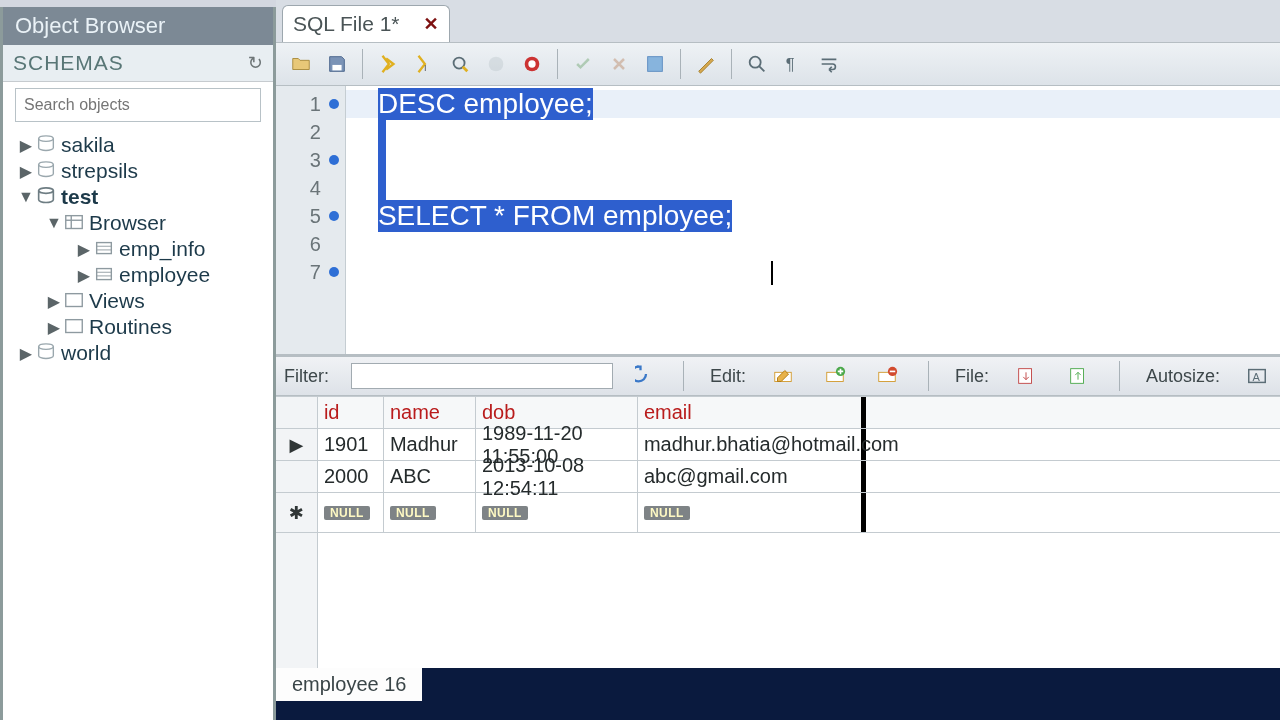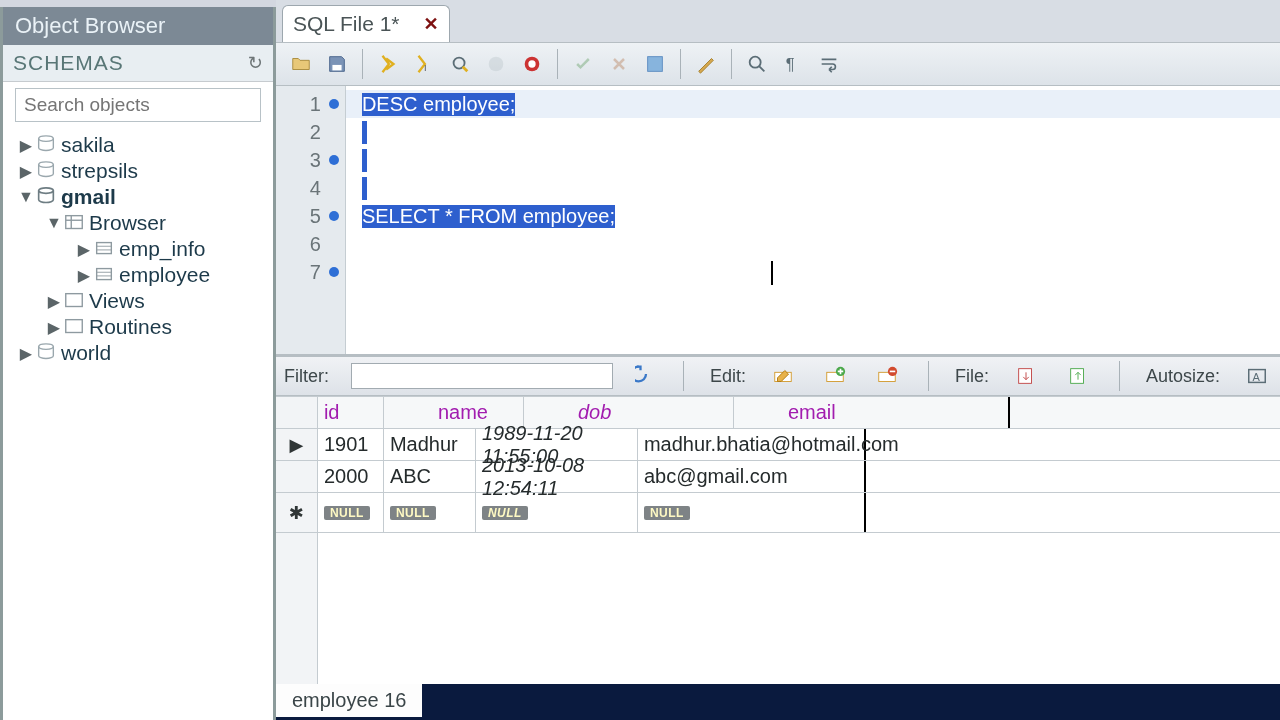--- a/index.html
+++ b/index.html
@@ -3,21 +3,21 @@
 <meta charset="utf-8">
 <style>
 * { margin: 0; padding: 0; box-sizing: border-box; font-family: Tahoma, Geneva, sans-serif; }
 body { width: 1280px; height: 720px; background: #d3d7e0; overflow: hidden; display: flex; }
 .left-panel { width: 322px; height: 720px; background: #fff; border: 3px solid #8c9b9b; border-top: none; display: flex; flex-direction: column; margin-top: 7px; }
 .ob-title { background: #7c8995; color: #eaf2f7; font-size: 22px; padding: 6px 12px; font-weight: normal; }
 .schemas-header { display: flex; align-items: center; justify-content: space-between; background: #e8eef2; padding: 6px 10px; border-bottom: 1px solid #c6cbcf; text-align: right; }
 .schemas-label { color: #587676; font-size: 21px; letter-spacing: 1px; }
 .schemas-refresh { color: #6e7678; font-size: 18px; }
 .search-wrap { padding: 6px 12px; }
-.search-input { width: 100%; height: 34px; font-size: 19px; color: #9ba6aa; padding: 0 8px; border: 1px solid #b8c2c7; background: #fff; }
+.search-input { width: 100%; height: 34px; font-size: 16px; color: #9ba6aa; padding: 0 8px; border: 1px solid #b8c2c7; background: #fff; }
 .tree { flex: 1; padding: 4px 0; font-size: 21px; color: #1d3a4a; overflow: hidden; }
 .tree-node { display: flex; align-items: center; padding: 1px 0; cursor: pointer; }
 .tree-toggle { width: 18px; text-align: center; font-size: 16px; color: #5b6568; }
 .tree-icon { width: 22px; height: 22px; margin-right: 4px; display: inline-flex; align-items: center; justify-content: center; }
 .tree-icon svg { width: 100%; height: 100%; }
 .tree-label { white-space: nowrap; }
 .bold { font-weight: bold; }
 .ind1 { padding-left: 14px; }
 .ind2 { padding-left: 42px; }
 .ind3 { padding-left: 72px; }
@@ -29,43 +29,43 @@
 
 .toolbar { height: 44px; background: linear-gradient(#eef2f5,#dde3e9); border-top: 1px solid #b6bec3; border-bottom: 1px solid #b6bec3; display: flex; align-items: center; padding: 0 10px; gap: 6px; }
 .tbtn { width: 30px; height: 30px; display: inline-flex; align-items: center; justify-content: center; border-radius: 3px; }
 .tsep { width: 1px; height: 30px; background: #a9b2b8; margin: 0 4px; }
 
 .editor { flex: 0 0 auto; height: 270px; display: flex; background: #fff; border-bottom: 2px solid #b6bec3; }
 .gutter { width: 70px; background: #e5eaee; border-right: 1px solid #c5cdd2; font-family: "Lucida Console", Monaco, monospace; font-size: 20px; color: #6a7478; text-align: right; padding: 4px 0; }
 .gut-line { height: 28px; display: flex; align-items: center; justify-content: flex-end; gap: 8px; padding-right: 6px; }
 .marker { width: 10px; height: 10px; border-radius: 50%; background: #2e6fd6; }
 .mspacer { width: 10px; }
-.code { flex: 1; font-family: "Consolas","Lucida Console",Monaco,monospace; font-size: 20px; padding: 4px 16px; position: relative; }
+.code { flex: 1; font-family: "Consolas","Lucida Console",Monaco,monospace; font-size: 28px; padding: 4px 32px; position: relative; }
 .code-line { height: 28px; display: flex; align-items: center; white-space: pre; }
 .sel { background: #2e5fce; color: #fff; }
 .kw  { color: #fff; }
 .caret { position: absolute; width: 2px; height: 24px; background: #000; }
 .first-line-hi { background: #e9f0f9; position: absolute; left: 0; right: 0; top: 4px; height: 28px; z-index: 0; }
 
 .filterbar { height: 40px; background: linear-gradient(#f0f2f5,#dde2e8); border-top: 1px solid #b6bec3; border-bottom: 1px solid #b6bec3; display: flex; align-items: center; padding: 0 8px; gap: 22px; font-size: 18px; color: #3d474a; }
 .filter-input { width: 262px; height: 26px; border: 1px solid #a2abb1; padding: 0 6px; background: #fff; }
 
 .grid-wrap { flex: 1; background: #fff; display: flex; border-top: 1px solid #c4cbd0; }
 .row-hdr-col { width: 42px; background: #f2f4f6; border-right: 1px solid #c4cbd0; }
 .row-hdr-cell { height: 32px; border-bottom: 1px solid #c4cbd0; display: flex; align-items: center; justify-content: center; font-size: 18px; color: #303636; }
 .grid { flex: 1; }
 .gridrow { display: flex; height: 32px; border-bottom: 1px solid #c4cbd0; align-items: center; font-size: 20px; color: #252b2c; }
-.gridhdr { background: #f6f8f9; font-weight: normal; color: #a21caf; gap: 48px; }
+.gridhdr { background: #f6f8f9; font-weight: normal; color: #b91c1c; }
 .c-id { width: 66px; padding-left: 6px; border-right: 1px solid #c4cbd0; height: 100%; display: flex; align-items: center; }
 .c-name { width: 92px; padding-left: 6px; border-right: 1px solid #c4cbd0; height: 100%; display: flex; align-items: center; }
-.c-dob { width: 162px; padding-left: 6px; border-right: 1px solid #c4cbd0; height: 100%; display: flex; align-items: center; font-style: italic; }
-.c-email { width: 228px; padding-left: 6px; border-right: 2px solid #000000; height: 100%; display: flex; align-items: center; }
+.c-dob { width: 162px; padding-left: 6px; border-right: 1px solid #c4cbd0; height: 100%; display: flex; align-items: center; }
+.c-email { width: 228px; padding-left: 6px; border-right: 5px solid #000000; height: 100%; display: flex; align-items: center; }
 .null-badge { background: #7e8386; color: #fef9c3; font-size: 12px; padding: 0 6px; border-radius: 2px; font-weight: bold; letter-spacing: 0.5px; }
 
-.statusbar { height: 36px; background: #0a1a3e; }
+.statusbar { height: 52px; background: #0a1a3e; }
 .status-tab { display: inline-block; background: #fdfdfd; color: #3a4548; font-size: 20px; padding: 5px 16px; }
 </style>
 </head>
 <body>
 
 <div class="left-panel">
   <div class="ob-title">Object Browser</div>
   <div class="schemas-header">
     <span class="schemas-label">SCHEMAS</span>
     <span class="schemas-refresh">↻</span>
@@ -95,21 +95,21 @@
       <span class="tree-label">strepsils</span>
     </div>
     <div class="tree-node ind1">
       <span class="tree-toggle">▼</span>
       <span class="tree-icon">
           <svg viewBox="0 0 24 24">
             <ellipse cx="12" cy="5" rx="8" ry="3" fill="none" stroke="#6e7d83" stroke-width="1.8"></ellipse>
             <path d="M4 5v10c0 1.6 3.6 3 8 3s8-1.4 8-3V5" fill="none" stroke="#6e7d83" stroke-width="1.8"></path>
           </svg>
         </span>
-      <span class="tree-label bold">gmail</span>
+      <span class="tree-label bold">test</span>
     </div>
     <div class="tree-node ind2">
       <span class="tree-toggle">▼</span>
       <span class="tree-icon">
           <svg viewBox="0 0 24 24">
             <rect x="3" y="4" width="18" height="14" fill="none" stroke="#8e9aa0" stroke-width="1.5"></rect>
             <line x1="3" y1="9" x2="21" y2="9" stroke="#8e9aa0" stroke-width="1.5"></line>
             <line x1="9" y1="4" x2="9" y2="18" stroke="#8e9aa0" stroke-width="1.5"></line>
           </svg>
         </span>

